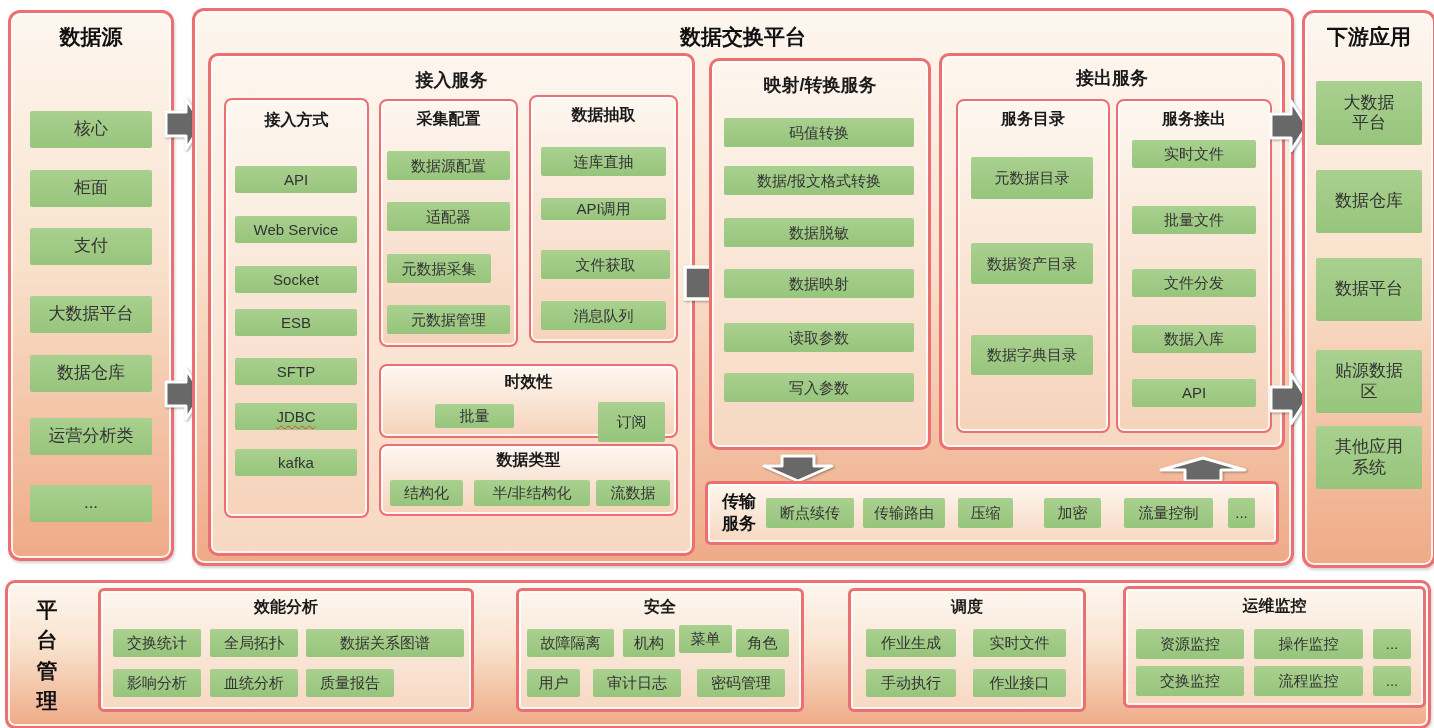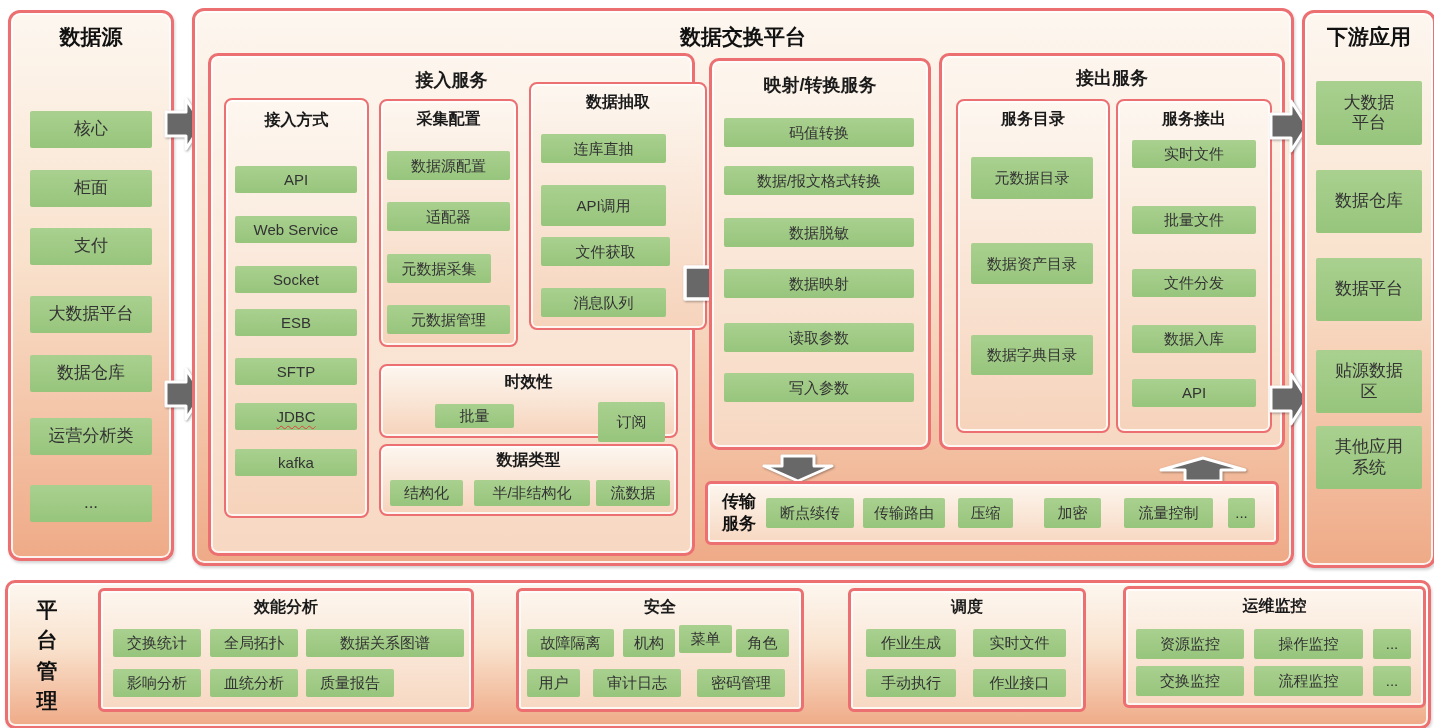--- a/index.html
+++ b/index.html
@@ -67,24 +67,24 @@
       </div>
 
       <div class="ibox" style="left:168px;top:43px;width:135px;height:244px;">
         <div class="t3" style="top:8px;">采集配置</div>
         <div class="g" style="left:6px;top:50px;width:123px;height:29px;">数据源配置</div>
         <div class="g" style="left:6px;top:101px;width:123px;height:29px;">适配器</div>
         <div class="g" style="left:6px;top:153px;width:104px;height:29px;">元数据采集</div>
         <div class="g" style="left:6px;top:204px;width:123px;height:29px;">元数据管理</div>
       </div>
 
-      <div class="ibox" style="left:318px;top:26px;width:145px;height:244px;padding-left:29px;">
+      <div class="ibox" style="left:318px;top:39px;width:145px;height:244px;">
         <div class="t3" style="top:8px;">数据抽取</div>
         <div class="g" style="left:10px;top:50px;width:125px;height:29px;">连库直抽</div>
-        <div class="g" style="left:10px;top:101px;width:125px;height:41px;">API调用</div>
+        <div class="g" style="left:10px;top:101px;width:125px;height:22px;">API调用</div>
         <div class="g" style="left:10px;top:153px;width:129px;height:29px;">文件获取</div>
         <div class="g" style="left:10px;top:204px;width:125px;height:29px;">消息队列</div>
       </div>
 
       <div class="ibox" style="left:168px;top:308px;width:295px;height:70px;">
         <div class="t3" style="top:6px;">时效性</div>
         <div class="g" style="left:54px;top:38px;width:79px;height:24px;">批量</div>
         <div class="g" style="left:217px;top:36px;width:67px;height:40px;">订阅</div>
       </div>
 

